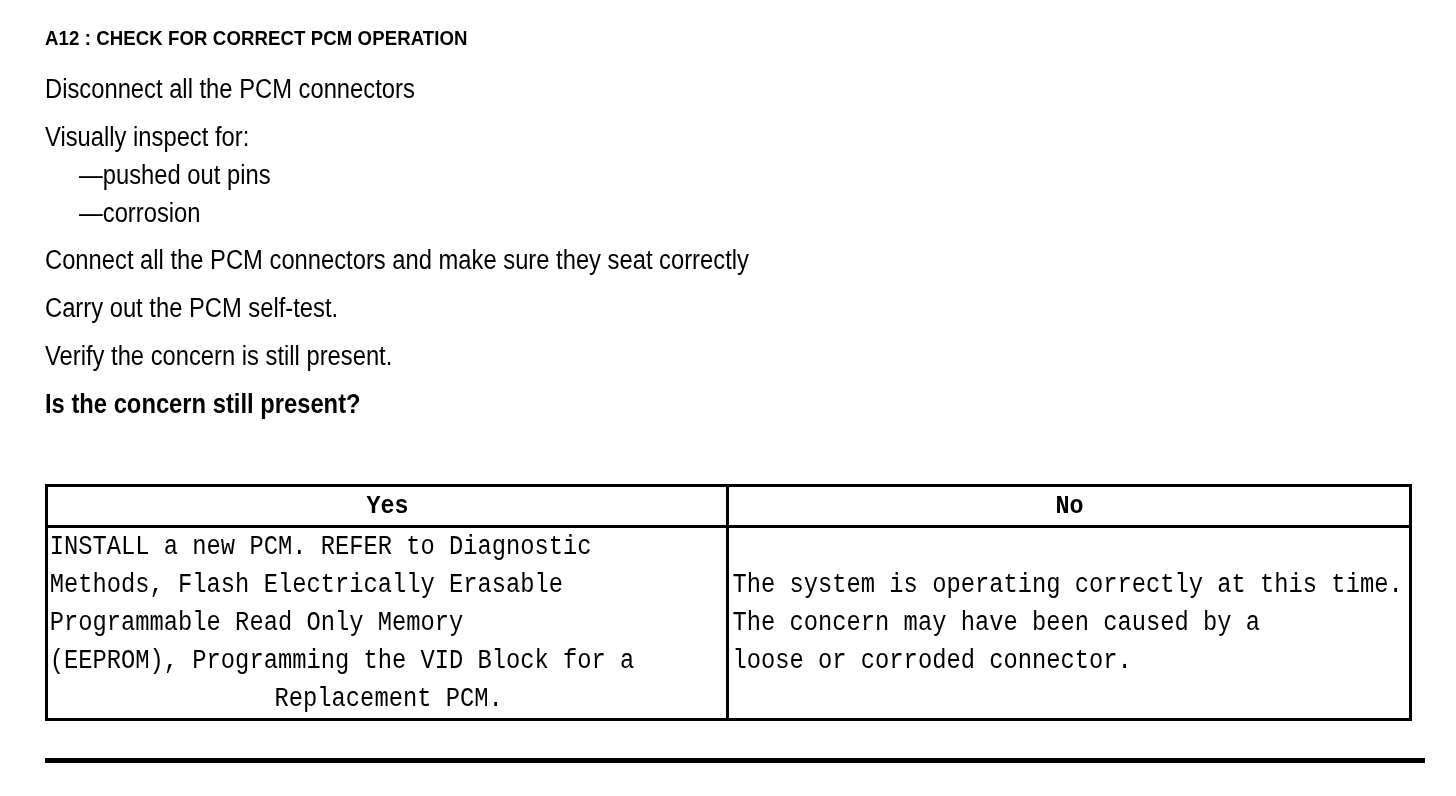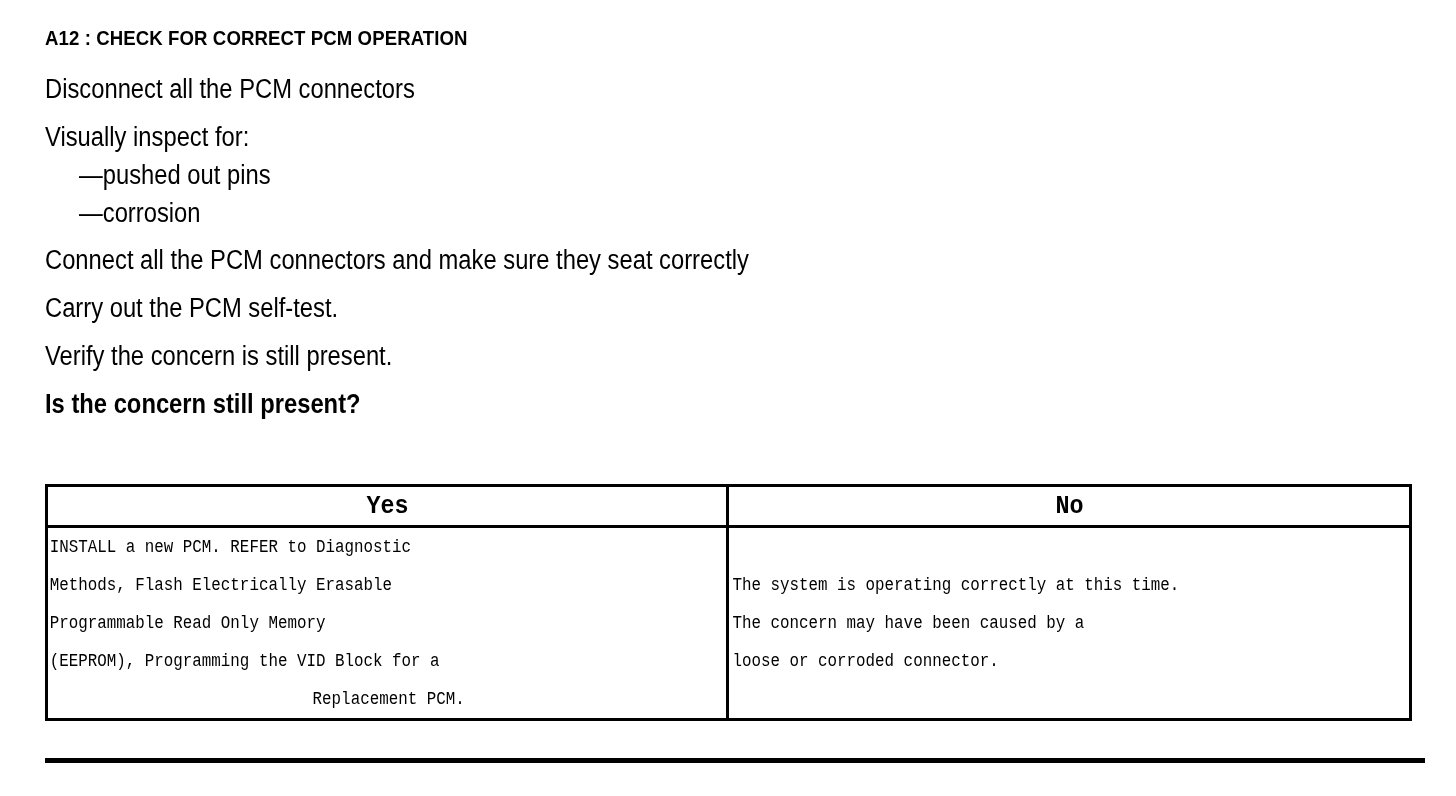--- a/index.html
+++ b/index.html
@@ -88,21 +88,21 @@
   .decision-table th {
     height: 38px;
     font-size: 26px;
     font-weight: bold;
     text-align: center;
     line-height: 38px;
     transform: scaleX(0.9);
   }
   .decision-table td {
     height: 188px;
-    font-size: 18px;
+    font-size: 27px;
     font-weight: normal;
     line-height: 38px;
   }
 
   .cell-text {
     display: block;
     transform: scaleX(0.88);
     transform-origin: left center;
     width: 113.6%;
   }

